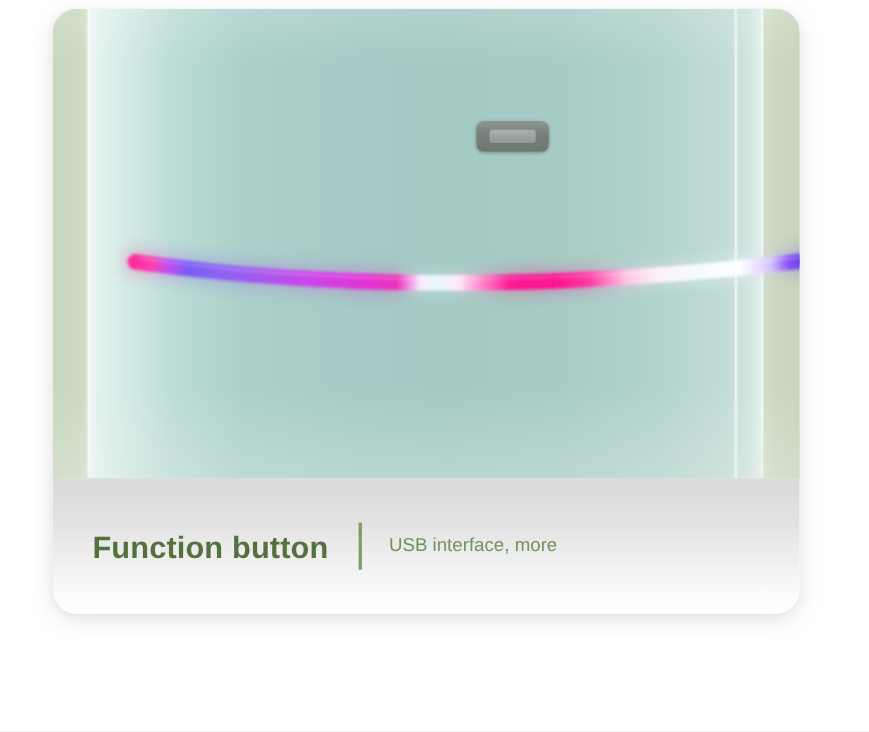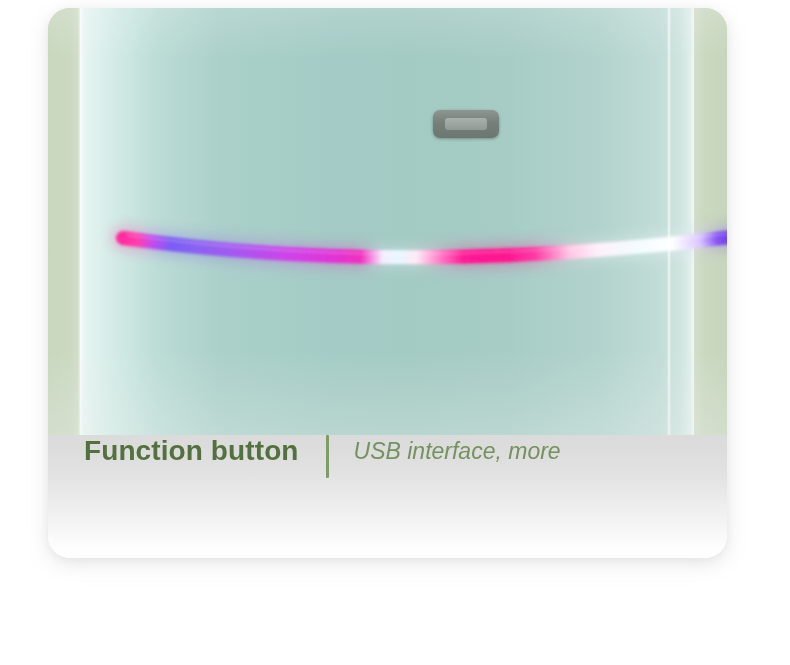--- a/index.html
+++ b/index.html
@@ -166,20 +166,21 @@
     height: 123px;
     background: linear-gradient(to bottom,
       #dbdbdb 0%,
       #dcdcdc 10%,
       #e2e2e2 32%,
       #ededed 56%,
       #f7f7f7 78%,
       #fdfdfd 92%,
       #ffffff 100%);
     display: flex;
+    align-items: center;
     padding-left: 36px;
     box-sizing: border-box;
   }
 
   #caption-title {
     font-size: 28px;
     font-weight: 600;
     color: #53713f;
     letter-spacing: 0.1px;
     white-space: nowrap;
@@ -191,25 +192,24 @@
     width: 3px;
     height: 43px;
     background: #7e9b6a;
     margin-left: 27px;
     margin-right: 25px;
     flex: none;
     border-radius: 1px;
   }
 
   #caption-subtitle {
-    font-size: 23px;
+    font-size: 17px;
     color: #74915f;
     line-height: 1.42;
     max-width: 230px;
-    font-style: italic;
   }
   #caption-subtitle .sub-line { display: block; white-space: nowrap; }
 </style>
 </head>
 <body>
 
 <div id="feature-card">
 
   <div id="product-photo">
 

